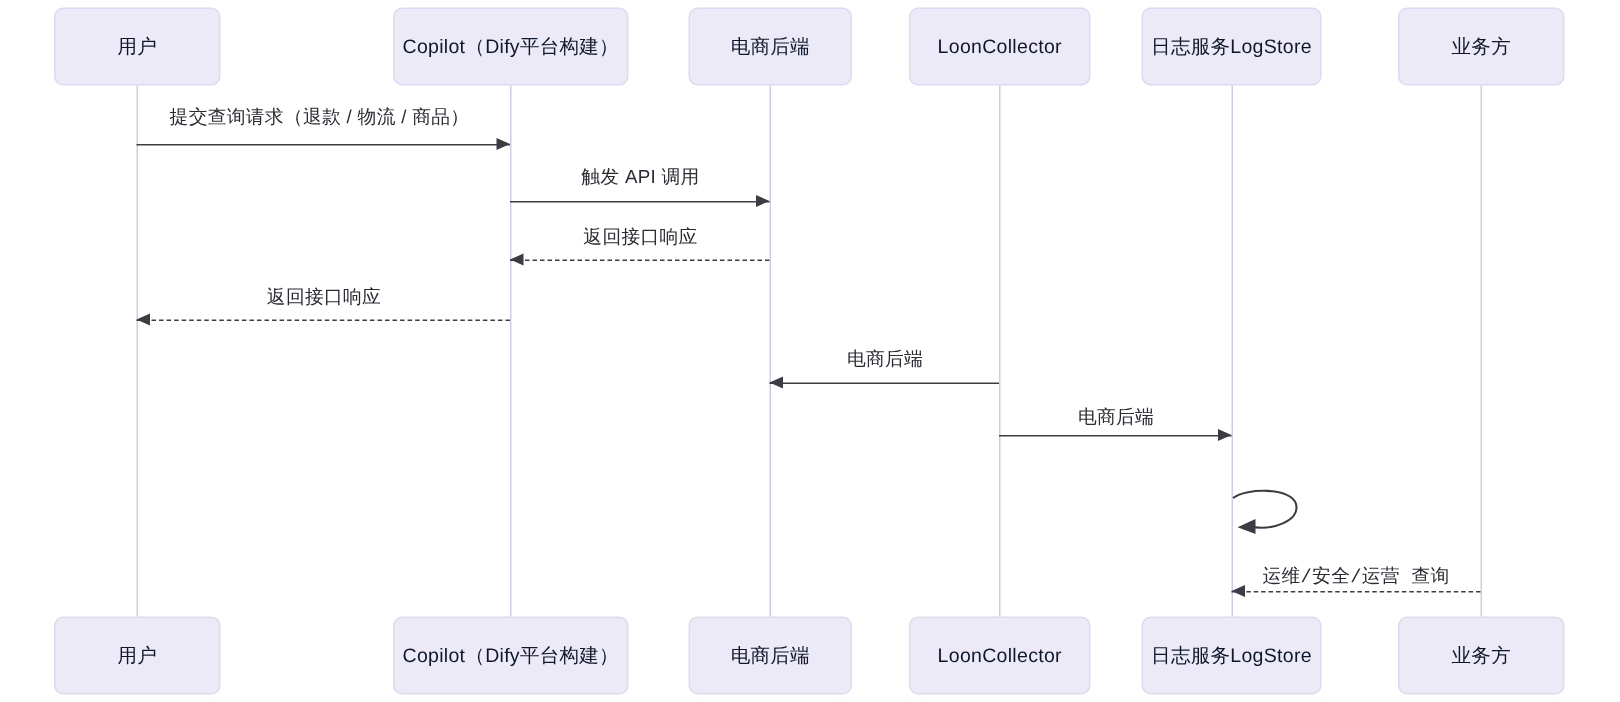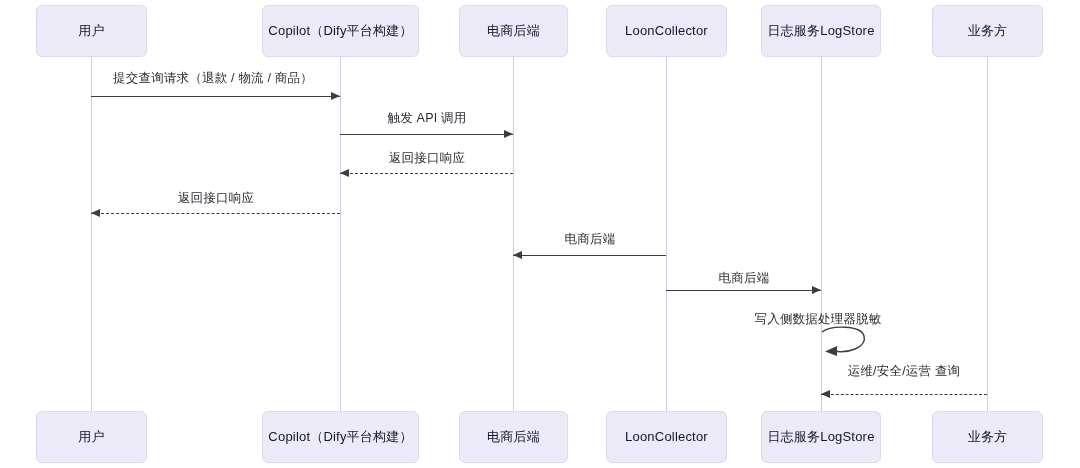--- a/index.html
+++ b/index.html
@@ -136,17 +136,16 @@
     <div class="msg-label" style="top: 231px; left: 590px; transform: translateX(-50%);">电商后端</div>
     <div class="msg-line" style="left: 666px; top: 290px; width: 155px;"></div>
     <div class="arrow-head right" style="top: 286px; left: 812px;"></div>
     <div class="msg-label" style="top: 270px; left: 744px; transform: translateX(-50%);">电商后端</div>
     <div class="self-loop" style="left: 821px; top: 326px;">
       <svg width="54" height="36" viewBox="0 0 54 36">
         <path d="M1,6 C10,-1 40,-1 43,10 C46,21 28,28 12,25" fill="none" stroke="#3c3c44" stroke-width="1.4"></path>
         <path d="M16,20 L4,25.5 L16,30 Z" fill="#3c3c44"></path>
       </svg>
     </div>
-    <div class="msg-label" style="top: 311px; left: 818px; transform: translateX(-50%);">写入侧数据处理器脱敏</div>
     <div class="msg-line dashed" style="left: 821px; top: 394px; width: 166px;"></div>
     <div class="arrow-head left" style="top: 390px; left: 821px;"></div>
-    <div class="msg-label" style="top: 363px; left: 904px; transform: translateX(-50%);">运维/安全/运营 查询</div>
+    <div class="msg-label" style="top: 376px; left: 904px; transform: translateX(-50%); font-family: Liberation Mono, monospace;">运维/安全/运营 查询</div>
   </div>
 
 </body></html>

